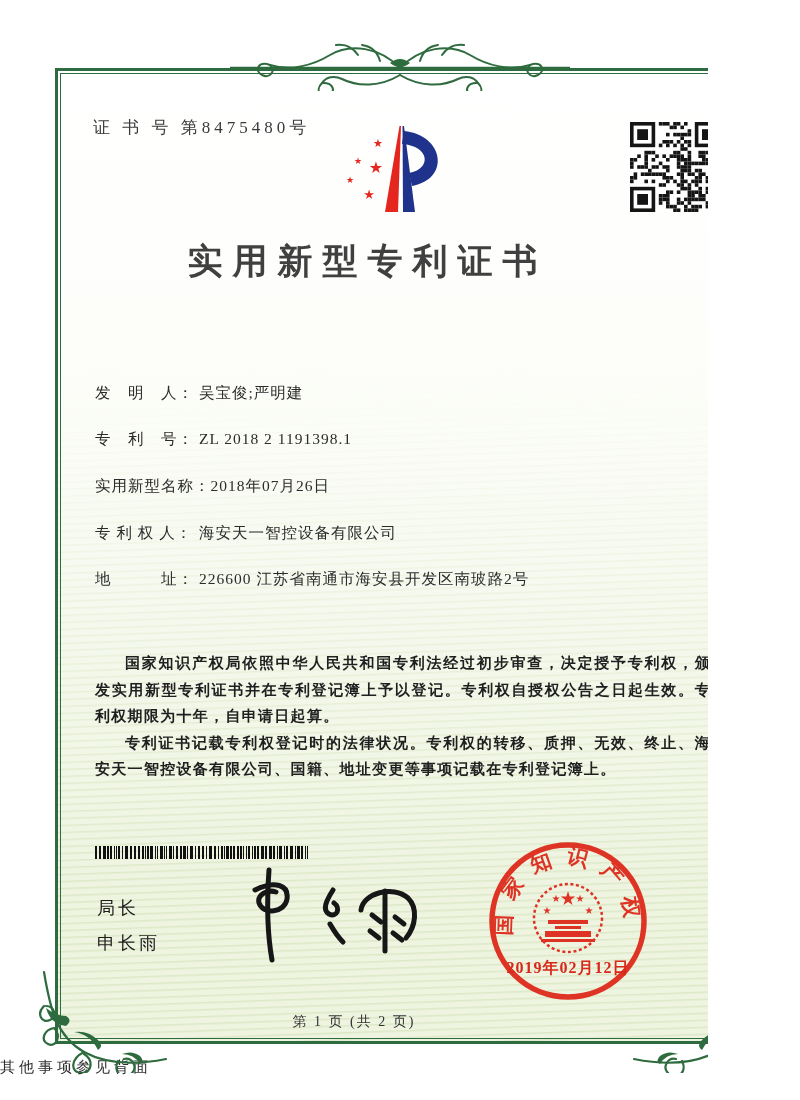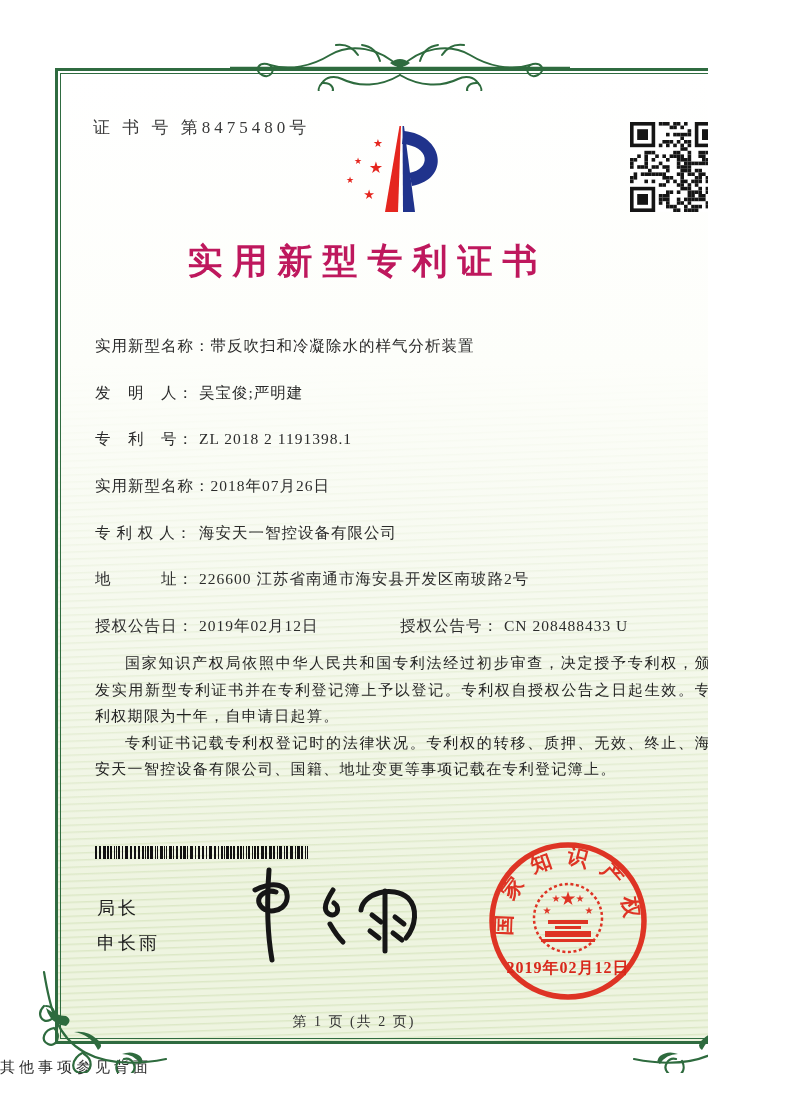--- a/index.html
+++ b/index.html
@@ -16,29 +16,29 @@
       repeating-linear-gradient(178deg,#eef4e0 0px,#eef4e0 4px,#dce8c6 5px,#eef4e0 7px);
   }
   .frame-inner{position:absolute;inset:2px;border:1px solid #2f6b40;}
   .flourish{position:absolute;z-index:5;}
   .fl-mirror{transform:scaleX(-1);}
   .cert-no{position:absolute;left:93px;top:116px;font-size:17px;letter-spacing:4px;color:#3a3a3a;z-index:3;}
   .logo{position:absolute;left:340px;top:118px;width:130px;height:100px;z-index:3;}
   .qr{position:absolute;left:630px;top:122px;width:90px;height:90px;z-index:3;background:#fff;}
   .title{
     position:absolute;left:0;right:0;top:238px;text-align:center;z-index:3;
-    font-size:35px;font-weight:700;letter-spacing:10px;color:#be185d;padding-left:27px;
+    font-size:35px;font-weight:700;letter-spacing:10px;color:#404040;padding-left:27px;
   }
   .field-row{position:absolute;left:95px;width:618px;font-size:15.5px;letter-spacing:1px;color:#2b2b2b;z-index:3;}
   .flabel{display:inline-block;min-width:104px;white-space:nowrap;}
   .fvalue{white-space:nowrap;}
   .pair2{position:absolute;left:305px;top:0;}
   .body-text{
     position:absolute;left:95px;top:650px;width:616px;z-index:3;
-    font-size:15px;line-height:26.5px;letter-spacing:1.3px;color:#1f1f1f;text-align:justify;
+    font-size:15px;line-height:26.5px;letter-spacing:1.3px;color:#1f1f1f;text-align:justify;font-weight:bold;
   }
   .body-text p{margin:0;text-indent:2em;}
   .barcode{position:absolute;left:95px;top:846px;width:216px;height:13px;z-index:3;}
   .signer-title{position:absolute;left:97px;top:896px;font-size:18px;letter-spacing:3px;color:#1c1c1c;z-index:3;
     font-family:Liberation Mono, monospace;}
   .signer-name{position:absolute;left:97px;top:931px;font-size:18px;letter-spacing:3px;color:#1c1c1c;z-index:3;
     font-family:"Liberation Sans","DejaVu Sans",sans-serif;}
   .signature{position:absolute;left:205px;top:858px;width:225px;height:108px;z-index:3;}
   .seal{position:absolute;left:485px;top:838px;width:166px;height:166px;z-index:4;opacity:.95;}
   .seal-date{
@@ -335,43 +335,34 @@
       <rect x="46.800000000000004" y="86.4" width="3.6" height="3.6" fill="#151515"></rect>
       <rect x="54" y="86.4" width="3.6" height="3.6" fill="#151515"></rect>
       <rect x="57.6" y="86.4" width="3.6" height="3.6" fill="#151515"></rect>
       <rect x="61.2" y="86.4" width="3.6" height="3.6" fill="#151515"></rect>
       <rect x="64.8" y="86.4" width="3.6" height="3.6" fill="#151515"></rect>
       <rect x="86.4" y="86.4" width="3.6" height="3.6" fill="#151515"></rect>
     </svg>
 
   <div class="title">实用新型专利证书</div>
 
-  <div class="field-row" style="top:336px">
-    <span class="flabel">实用新型名称：</span><span class="fvalue">带反吹扫和冷凝除水的样气分析装置</span>
-  </div>
   <div class="field-row" style="top:383px">
     <span class="flabel">发　明　人：</span><span class="fvalue">吴宝俊;严明建</span>
   </div>
   <div class="field-row" style="top:429px">
     <span class="flabel">专　利　号：</span><span class="fvalue">ZL 2018 2 1191398.1</span>
   </div>
   <div class="field-row" style="top:476px">
     <span class="flabel">实用新型名称：</span><span class="fvalue">2018年07月26日</span>
   </div>
   <div class="field-row" style="top:523px">
     <span class="flabel">专 利 权 人：</span><span class="fvalue">海安天一智控设备有限公司</span>
   </div>
   <div class="field-row" style="top:569px">
     <span class="flabel">地　　　址：</span><span class="fvalue">226600 江苏省南通市海安县开发区南玻路2号</span>
-  </div>
-  <div class="field-row" style="top:616px">
-    <span class="flabel">授权公告日：</span><span class="fvalue">2019年02月12日</span>
-    <span class="pair2">
-      <span class="flabel">授权公告号：</span><span class="fvalue">CN 208488433 U</span>
-    </span>
   </div>
 
   <div class="body-text">
     <p>国家知识产权局依照中华人民共和国专利法经过初步审查，决定授予专利权，颁发实用新型专利证书并在专利登记簿上予以登记。专利权自授权公告之日起生效。专利权期限为十年，自申请日起算。</p>
     <p>专利证书记载专利权登记时的法律状况。专利权的转移、质押、无效、终止、海安天一智控设备有限公司、国籍、地址变更等事项记载在专利登记簿上。</p>
   </div>
 
   <svg class="barcode" id="barcode" viewBox="0 0 216 13" preserveAspectRatio="none">
       <rect x="0" y="0" width="2" height="13" fill="#111111"></rect>
       <rect x="4" y="0" width="2" height="13" fill="#111111"></rect>

